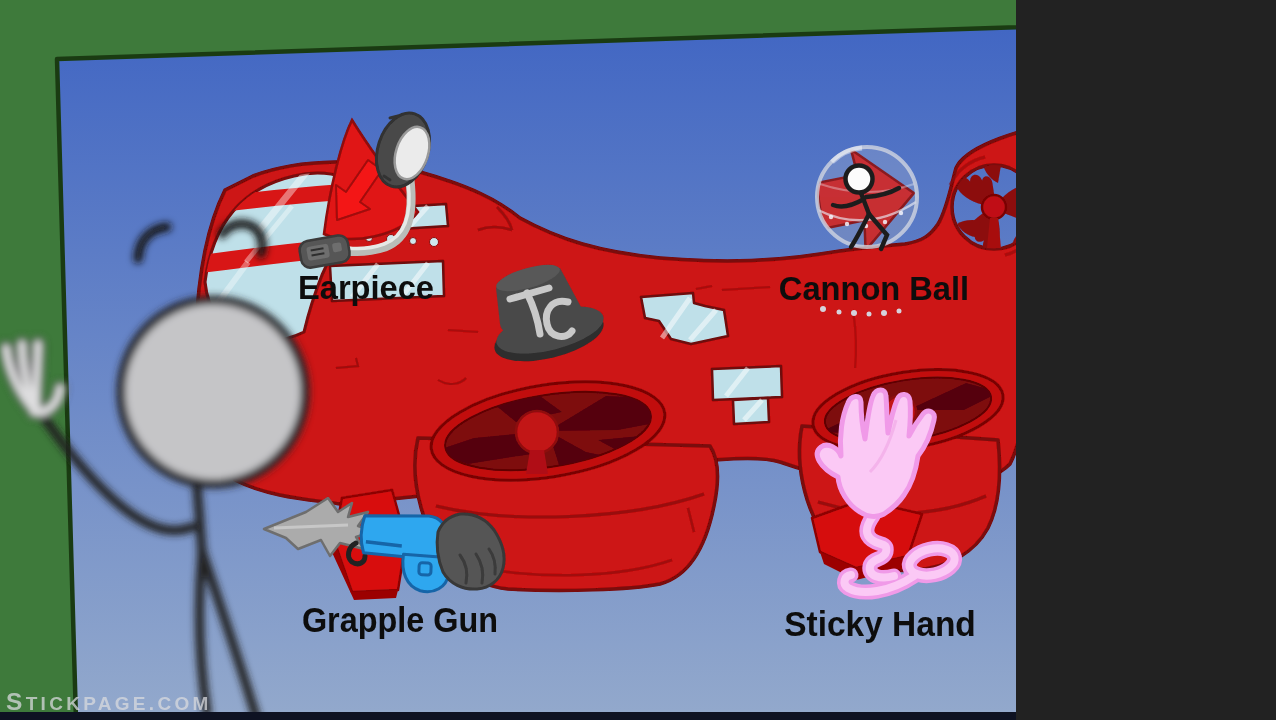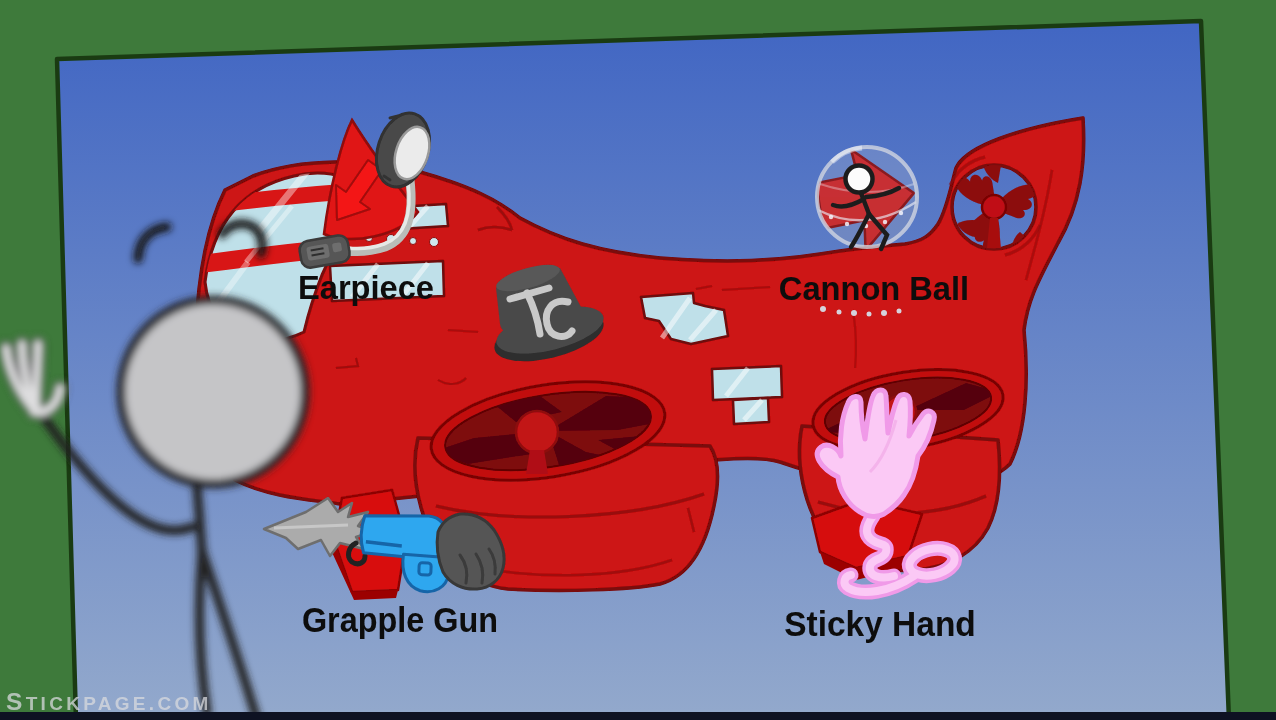--- a/index.html
+++ b/index.html
@@ -1,16 +1,16 @@
 <!DOCTYPE html>
 <html><head>
 <meta charset="utf-8">
 <style>
   html,body{margin:0;padding:0;background:#222;}
-  .stage{position:relative;width:1276px;height:720px;overflow:hidden;font-family:"Liberation Sans",sans-serif;}
+  .stage{position:relative;width:1016px;height:720px;overflow:hidden;font-family:"Liberation Sans",sans-serif;}
   svg{display:block;}
   text{user-select:none;}
   .item-label{font-family:"Liberation Sans",sans-serif;font-weight:bold;}
 </style>
 </head>
 <body>
 
 <div class="stage">
 <svg width="1276" height="720" viewBox="0 0 1276 720">
   <defs>

